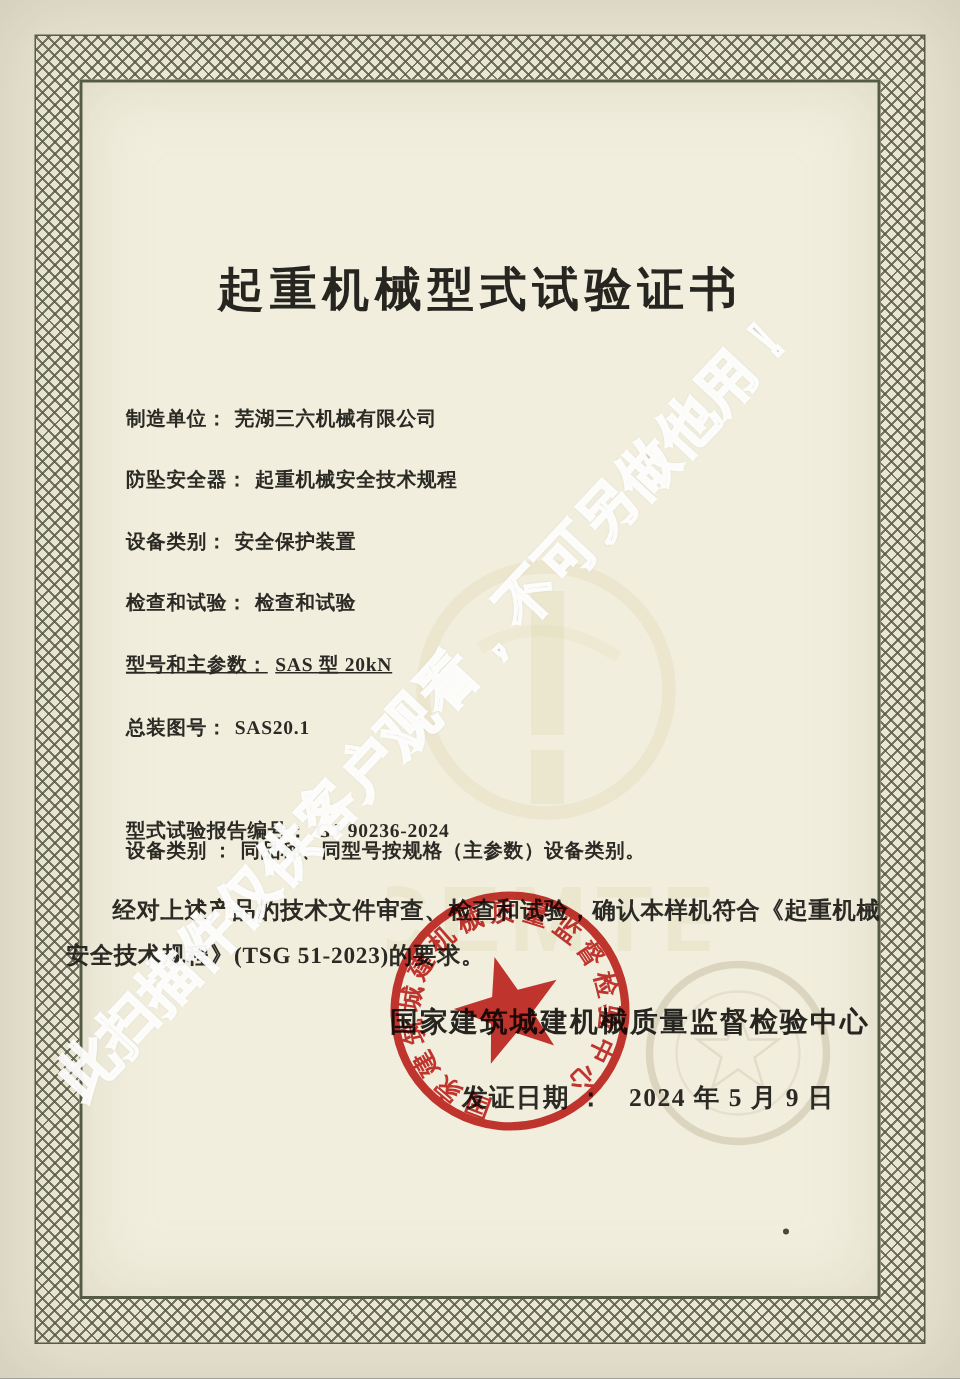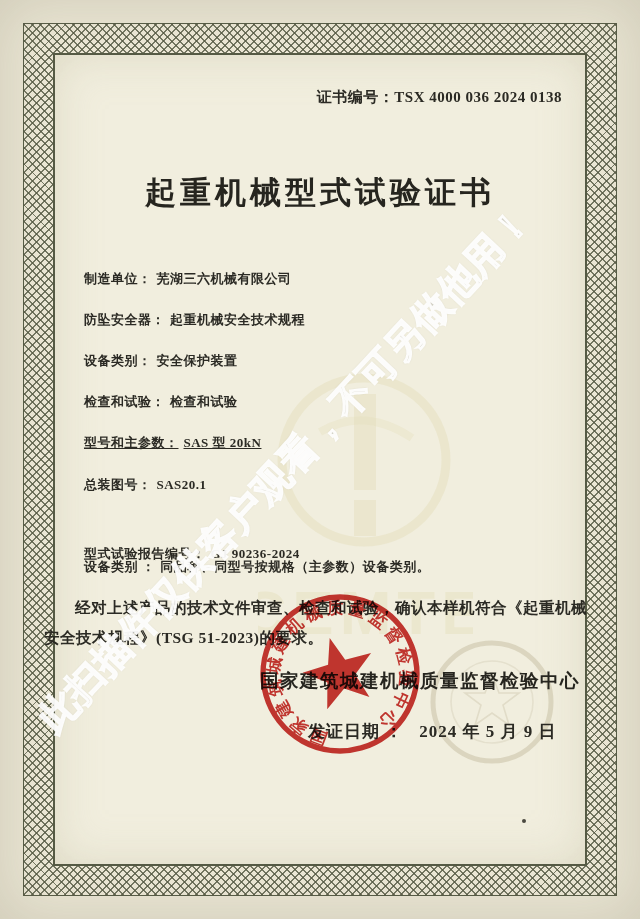--- a/index.html
+++ b/index.html
@@ -78,23 +78,20 @@
 
   <div class="logo-wm">
     <svg width="215" height="290" viewBox="0 0 215 290">
       <circle cx="106" cy="88" r="82" fill="none" stroke="#ddd5a8" stroke-width="9" opacity="0.5"></circle>
       <path d="M96 22 h22 v96 h-22 z M96 128 h22 v36 h-22 z" fill="#ded6aa" opacity="0.5"></path>
       <path d="M62 60 q44 -26 92 6" fill="none" stroke="#ded6aa" stroke-width="8" opacity="0.4"></path>
       <text x="107" y="262" text-anchor="middle" font-family="Liberation Sans, sans-serif" font-weight="bold" font-size="62" letter-spacing="6" fill="#e1d9ae" opacity="0.55">CEMTE</text>
     </svg>
   </div>
 
-  <div class="cert-number">
-    <span>证书编号：</span><span>TSX 4000 036 2024 0138</span>
-  </div>
 
   <div class="cert-title">起重机械型式试验证书</div>
 
   <div class="fields">
     <div class="field"><span>制造单位：</span><span class="val">芜湖三六机械有限公司</span></div>
     <div class="field"><span>防坠安全器：</span><span class="val">起重机械安全技术规程</span></div>
     <div class="field"><span>设备类别：</span><span class="val">安全保护装置</span></div>
     <div class="field"><span>检查和试验：</span><span class="val">检查和试验</span></div>
     <div class="field"><span>型号和主参数：</span><span class="val">SAS 型 20kN</span></div>
     <div class="field"><span>总装图号：</span><span class="val">SAS20.1</span></div>

